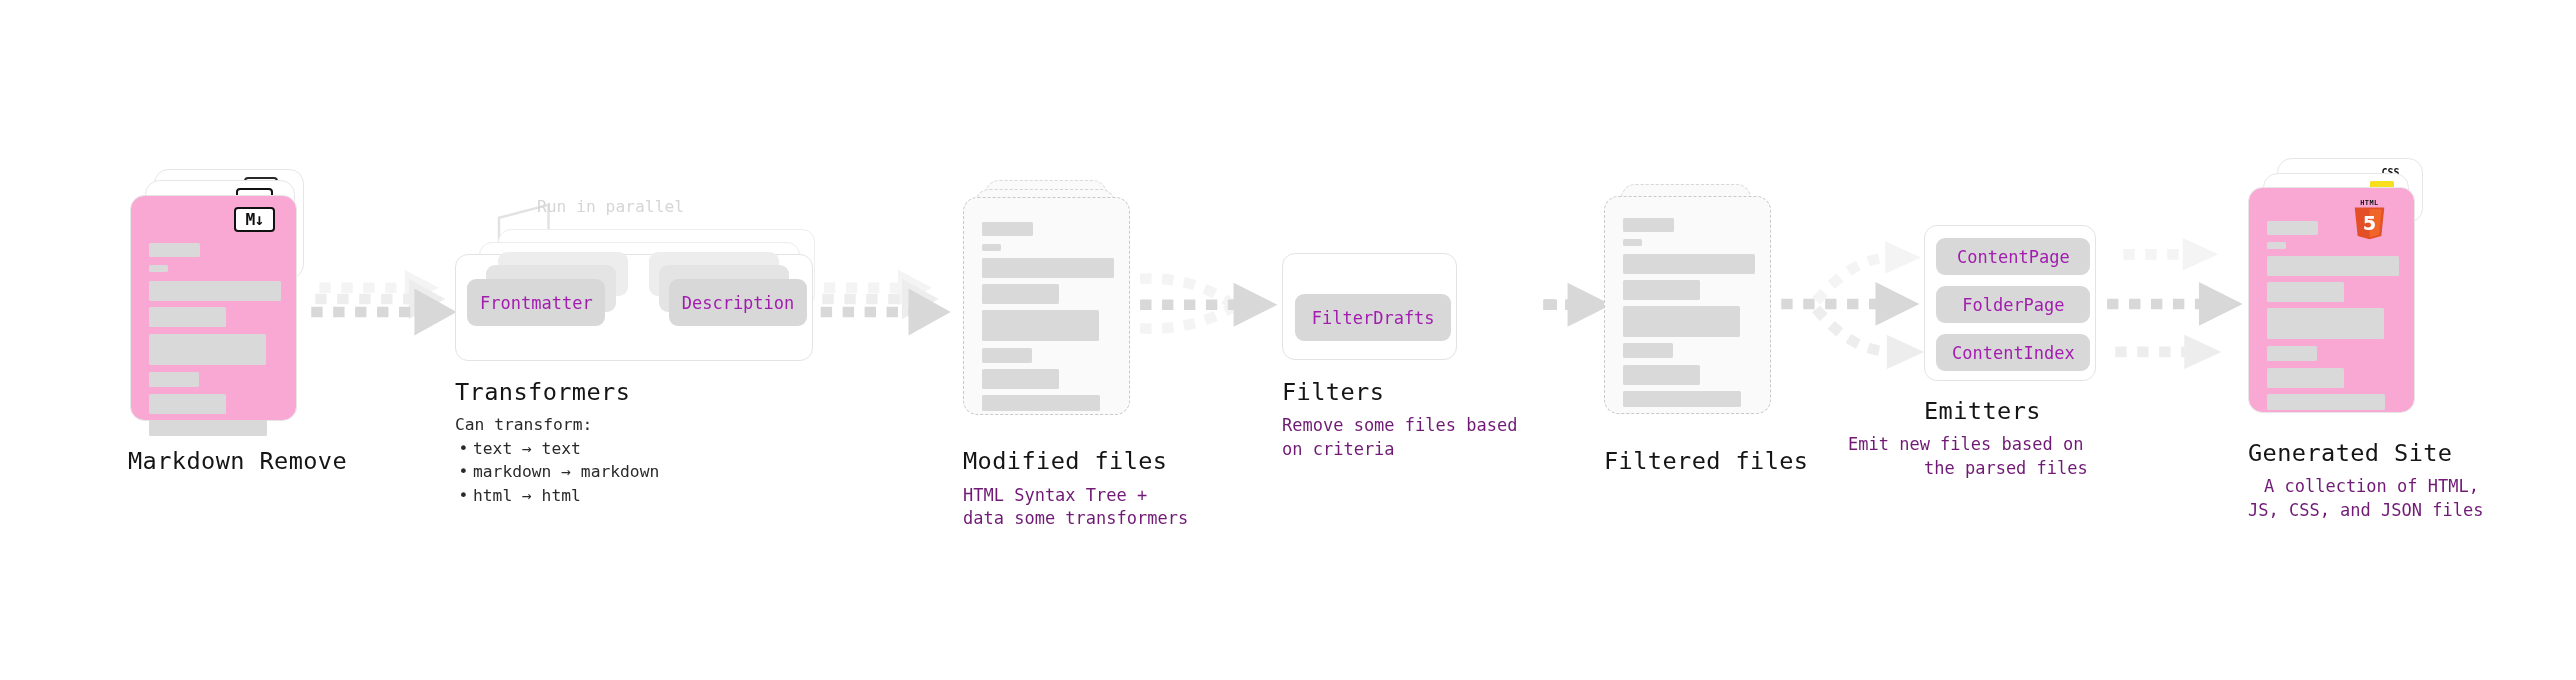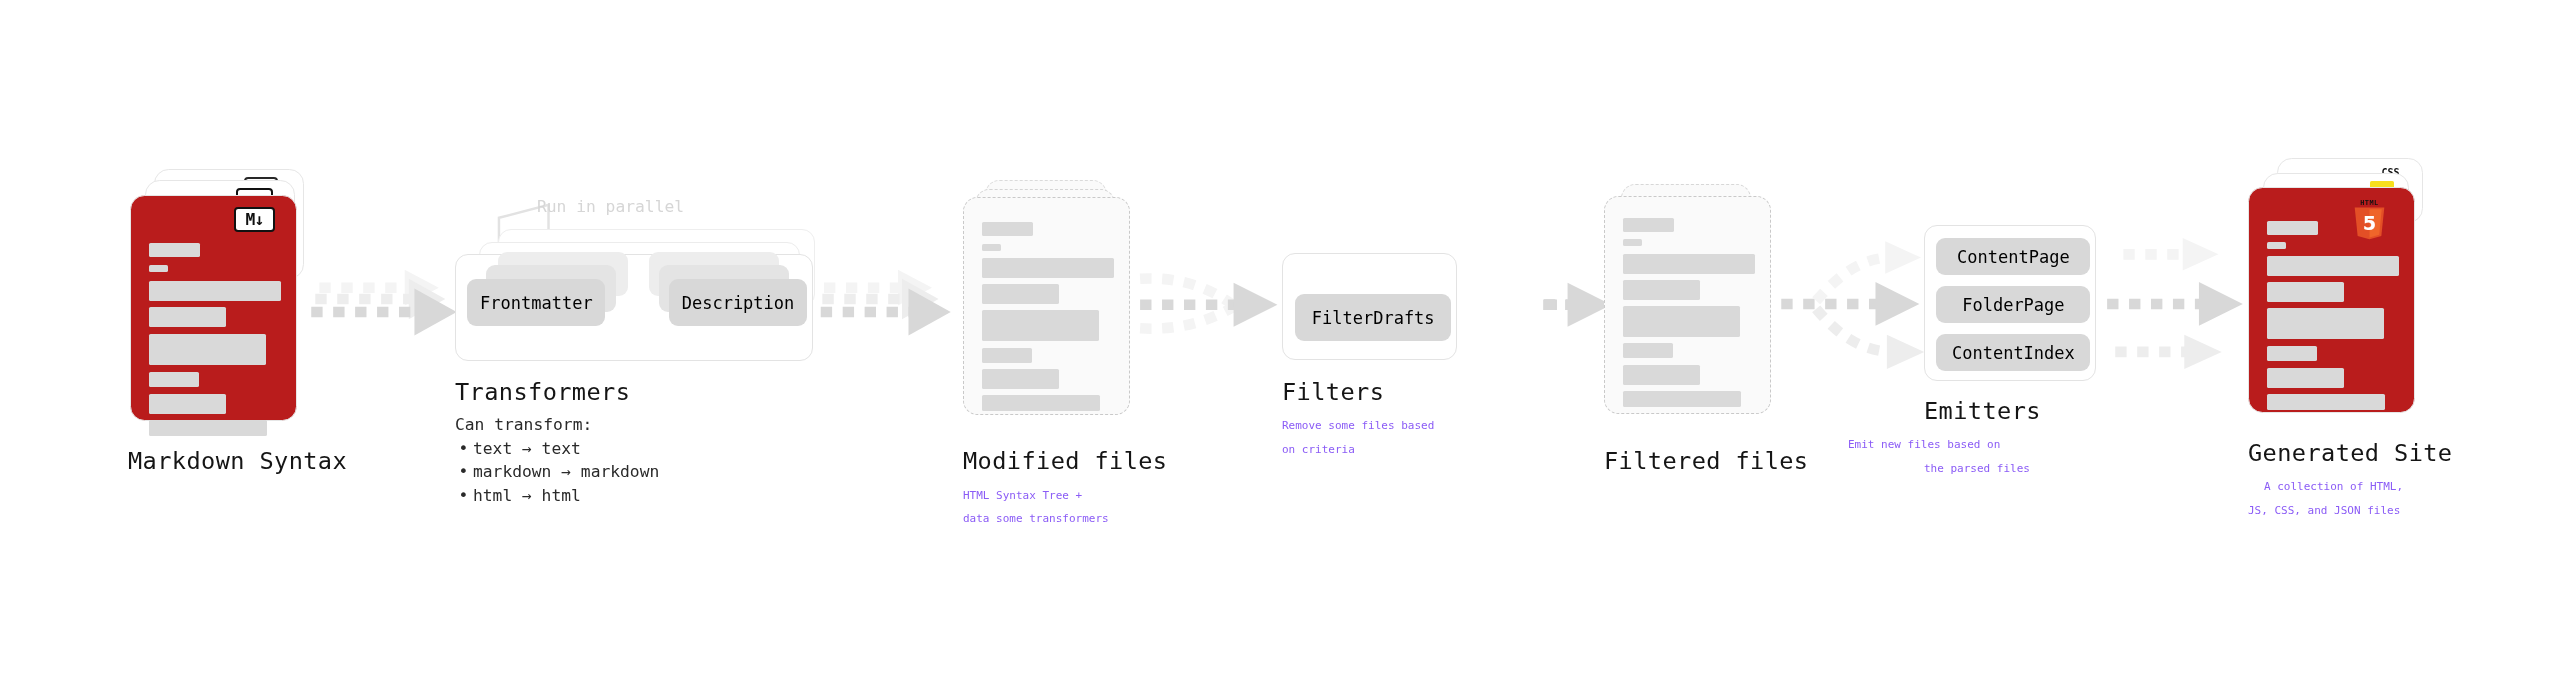--- a/index.html
+++ b/index.html
@@ -10,21 +10,21 @@
     background:#ffffff;
     font-family:"DejaVu Sans Mono", "Liberation Mono", monospace;
     overflow:hidden;
     position:relative;
   }
   .stage-root { position:absolute; left:0; top:0; width:2576px; height:681px; }
 
   
   .card {
     position:absolute;
-    background:#b91c1c;
+    background:#f9a8d4;
     border:1.6px solid #e6e6e6;
     border-radius:14.6px;
   }
   .card.dashed {
     background:#fafafa;
     border:1.6px dashed #c9c9c9;
   }
   .card.ghost { background:#ffffff; }
 
   .skel { position:absolute; background:#d9d9d9; border-radius:1.6px; }
@@ -33,23 +33,23 @@
   .title {
     position:absolute;
     font-size:23.6px;
     color:#151515;
     letter-spacing:0.4px;
     white-space:nowrap;
     font-weight:400;
   }
   .subtitle {
     position:absolute;
-    font-size:11px;
+    font-size:17px;
     line-height:23.6px;
-    color:#8b5cf6;
+    color:#701a75;
     white-space:pre;
   }
   .sub-list { position:absolute; font-size:16.3px; line-height:23.6px; color:#2a2a2a; }
   .sub-list .hd { white-space:pre; }
   .sub-list ul { margin:0; padding:0 0 0 18px; list-style:none; }
   .sub-list li { white-space:pre; position:relative; }
   .sub-list li:before {
     content:"\2022";
     position:absolute; left:-14.6px; top:0;
     color:#2a2a2a;
@@ -60,21 +60,21 @@
     position:absolute;
     border:1.6px solid #e3e3e3;
     border-radius:13px;
     background:#ffffff;
   }
   .chip {
     position:absolute;
     background:#d8d8d8;
     border-radius:9px;
     display:flex; align-items:center; justify-content:center;
-    font-size:17px; color:#000000;
+    font-size:17px; color:#a21caf;
     white-space:nowrap;
   }
   .chip.faint1 { background:#e4e4e4; }
   .chip.faint2 { background:#ededed; }
 
   
   .parallel-label {
     position:absolute;
     font-size:16.3px;
     color:#d6d6d6;
@@ -195,21 +195,21 @@
       <div class="skel" style="left:18px; top:47px; width:51px; height:14px;"></div>
       <div class="skel" style="left:18px; top:69px; width:18.7px; height:6.5px;"></div>
       <div class="skel" style="left:18px; top:85px; width:132px; height:20.3px;"></div>
       <div class="skel" style="left:18px; top:111px; width:77px; height:19.5px;"></div>
       <div class="skel" style="left:18px; top:138px; width:117px; height:31px;"></div>
       <div class="skel" style="left:18px; top:176px; width:50px; height:15.4px;"></div>
       <div class="skel" style="left:18px; top:198px; width:77px; height:19.5px;"></div>
       <div class="skel" style="left:18px; top:224px; width:118px; height:16.3px;"></div>
     </div>
 
-    <div class="title" style="left:128px; top:447px;">Markdown Syntax</div>
+    <div class="title" style="left:128px; top:447px;">Markdown Remove</div>
   </div>
 
   <div>
     <div class="parallel-label" style="left:537px; top:197px;">Run in parallel</div>
 
     <div class="groupbox" style="left:498px; top:229px; width:317px; height:78px; border-color:#eee;"></div>
     <div class="groupbox" style="left:479px; top:242px; width:321px; height:83px; border-color:#ececec;"></div>
     <div class="groupbox" style="left:455px; top:254px; width:358px; height:107px;">
       <div class="chip faint2" style="left:42px; top:-3.3px; width:130px; height:44px;"></div>
       <div class="chip faint1" style="left:30px; top:9.8px; width:130px; height:47px;"></div>

